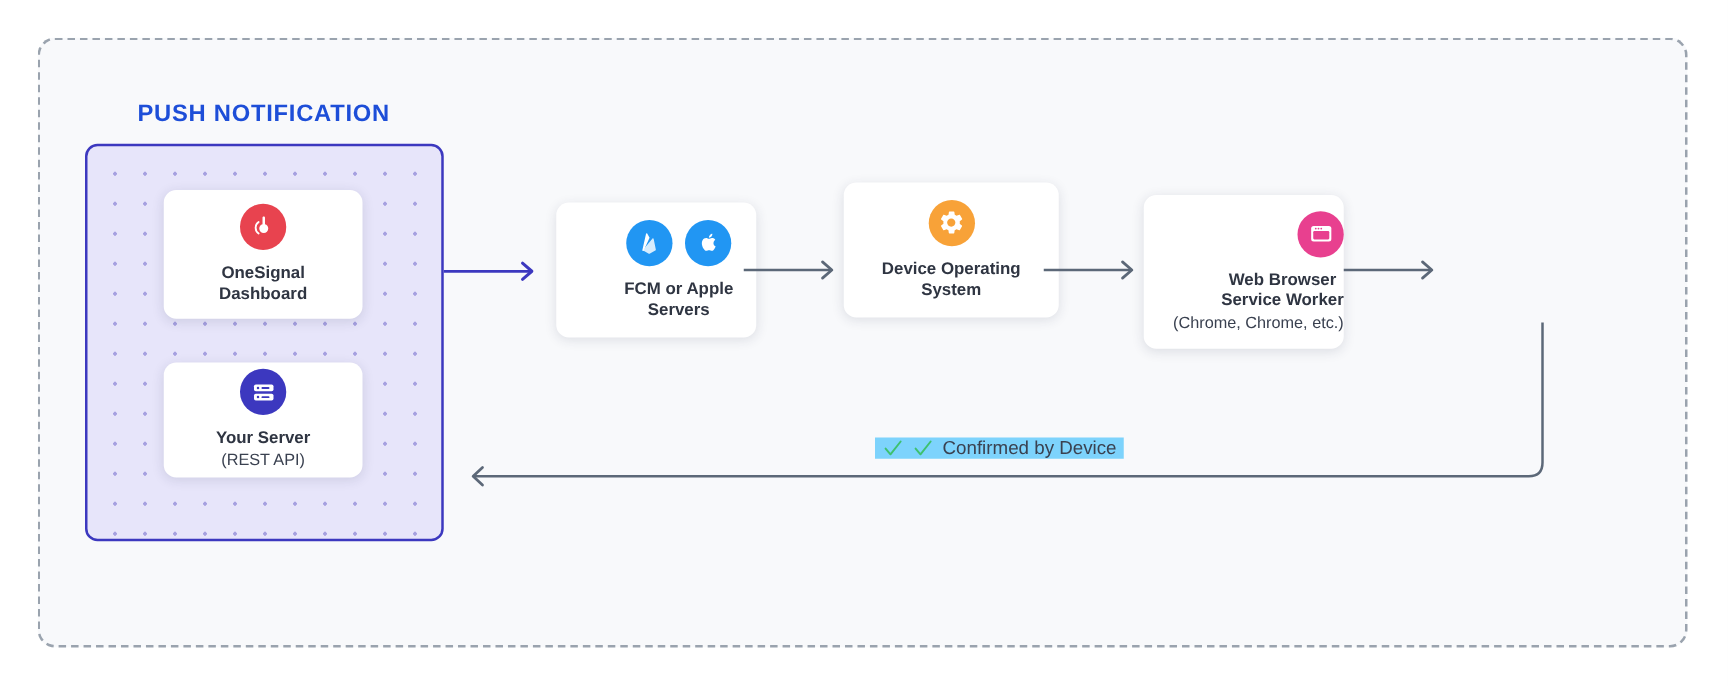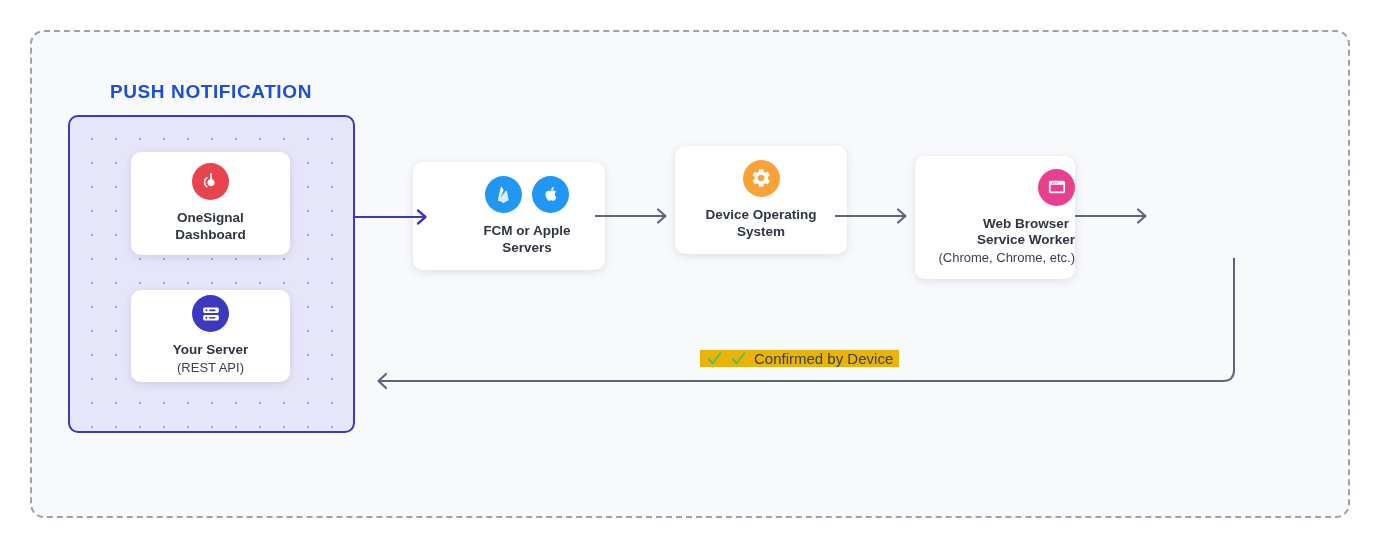--- a/index.html
+++ b/index.html
@@ -88,21 +88,21 @@
     font-weight: normal;
     color: #3a4150;
     text-align: center;
     line-height: 1.25;
     margin-top: 1px;
   }
 
   
   .card-onesignal { left: 131px; top: 152px;  width: 159px; height: 103px; }
   .card-server    { left: 131px; top: 290px;  width: 159px; height: 92px; }
-  .card-fcm       { left: 413px; top: 162px;  width: 192px; height: 108px; padding-left: 36px; }
+  .card-fcm       { left: 445px; top: 162px;  width: 160px; height: 108px; padding-left: 36px; }
   .card-os        { left: 675px; top: 146px;  width: 172px; height: 108px; }
   .card-browser   { left: 915px; top: 156px;  width: 160px; height: 123px; align-items: flex-end; }
   .card-device    { left: 1155px;top: 170px;  width: 160px; height: 92px;  }
 
   
   .badge {
     border-radius: 50%;
     display: flex;
     align-items: center;
     justify-content: center;
@@ -114,21 +114,21 @@
   .arrow-svg { position: absolute; overflow: visible; }
 
   
   .confirm-row {
     position: absolute;
     left: 700px;
     top: 350px;
     display: flex;
     align-items: center;
     gap: 7px;
-    background: #eab308;
+    background: #7dd3fc;
     padding: 0 6px;
   }
   .confirm-text {
     font-size: 15px;
     color: #3a4150;
   }
   .check {
     width: 17px;
     height: 17px;
     display: block;

